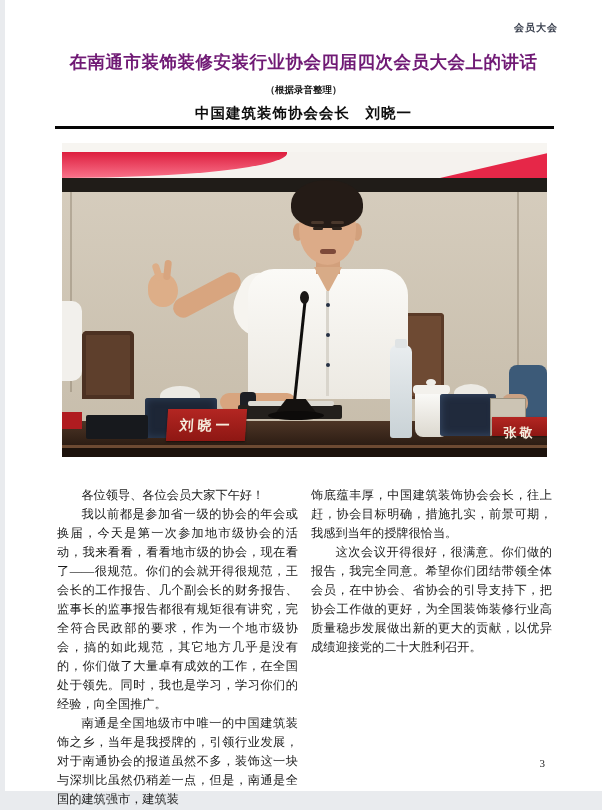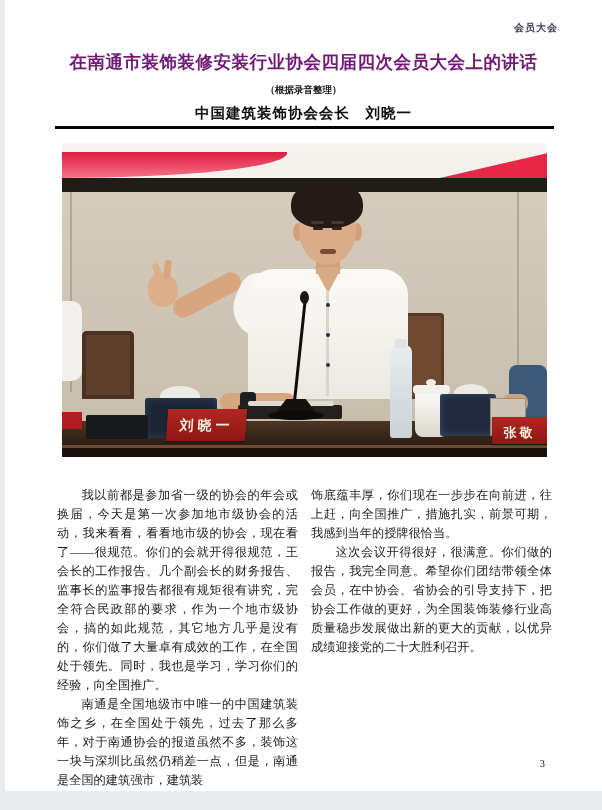--- a/index.html
+++ b/index.html
@@ -101,21 +101,21 @@
   .ph-tablesurf { left:0; top:278px; width:485px; height:26px; background:linear-gradient(#4d3526,#2a1b12); }
   .ph-tableedge { left:0; top:302px; width:485px; height:3px; background:#6d4a32; }
   .ph-tablefront { left:0; top:305px; width:485px; height:9px; background:#1c120c; }
 
   
   .plate { position:absolute; color:#f5ecdc; font-weight:bold;
     font-family:"Liberation Sans", sans-serif; text-align:center;
     background:linear-gradient(#b32622,#8e1713); box-shadow:0 1px 2px rgba(0,0,0,.5); }
   .plate-l { left:105px; top:266px; width:79px; height:32px; font-size:14px;
     letter-spacing:4px; line-height:32px; transform:skewX(-4deg); }
-  .plate-r { left:430px; top:274px; width:55px; height:27px; font-size:13px;
+  .plate-r { left:430px; top:274px; width:55px; height:19px; font-size:13px;
     letter-spacing:3px; line-height:31px; }
 
   
   .columns { position:absolute; left:52px; top:486px; width:495px; }
   .col { position:absolute; top:0; width:241px; font-size:12.2px; line-height:19px;
     color:#1a1a1a; text-align:justify; }
   .col-left { left:0; }
   .col-right { left:254px; }
   .col p { text-indent:2em; }
   .col p.cont { text-indent:0; }
@@ -194,23 +194,24 @@
     <div class="ph ph-box-r"></div>
     <div class="ph ph-album"></div>
     <div class="ph ph-redfolder"></div>
 
     <div class="plate plate-l">刘晓一</div>
     <div class="plate plate-r">张敬</div>
   </div>
 
   <div class="columns">
     <div class="col col-left">
+      <p>各位领导、各位会员大家下午好！</p>
       <p>我以前都是参加省一级的协会的年会或换届，今天是第一次参加地市级协会的活动，我来看看，看看地市级的协会，现在看了——很规范。你们的会就开得很规范，王会长的工作报告、几个副会长的财务报告、监事长的监事报告都很有规矩很有讲究，完全符合民政部的要求，作为一个地市级协会，搞的如此规范，其它地方几乎是没有的，你们做了大量卓有成效的工作，在全国处于领先。同时，我也是学习，学习你们的经验，向全国推广。</p>
-      <p>南通是全国地级市中唯一的中国建筑装饰之乡，在全国处于领先，过去了那么多年，对于南通协会的报道虽然不多，装饰这一块与深圳比虽然仍稍差一点，但是，南通是全国的建筑强市，建筑装</p>
+      <p>南通是全国地级市中唯一的中国建筑装饰之乡，当年是我授牌的，引领行业发展，对于南通协会的报道虽然不多，装饰这一块与深圳比虽然仍稍差一点，但是，南通是全国的建筑强市，建筑装</p>
     </div>
     <div class="col col-right">
-      <p class="cont">饰底蕴丰厚，你们现在一步步在向前进，往上赶，向全国推广，措施扎实，前景可期，我感到当年的授牌很恰当。</p>
+      <p class="cont">饰底蕴丰厚，中国建筑装饰协会会长，往上赶，协会目标明确，措施扎实，前景可期，我感到当年的授牌很恰当。</p>
       <p>这次会议开得很好，很满意。你们做的报告，我完全同意。希望你们团结带领全体会员，在中协会、省协会的引导支持下，把协会工作做的更好，为全国装饰装修行业高质量稳步发展做出新的更大的贡献，以优异成绩迎接党的二十大胜利召开。</p>
     </div>
   </div>
 
   <div class="page-number">3</div>
 </div>
 
 </body></html>

